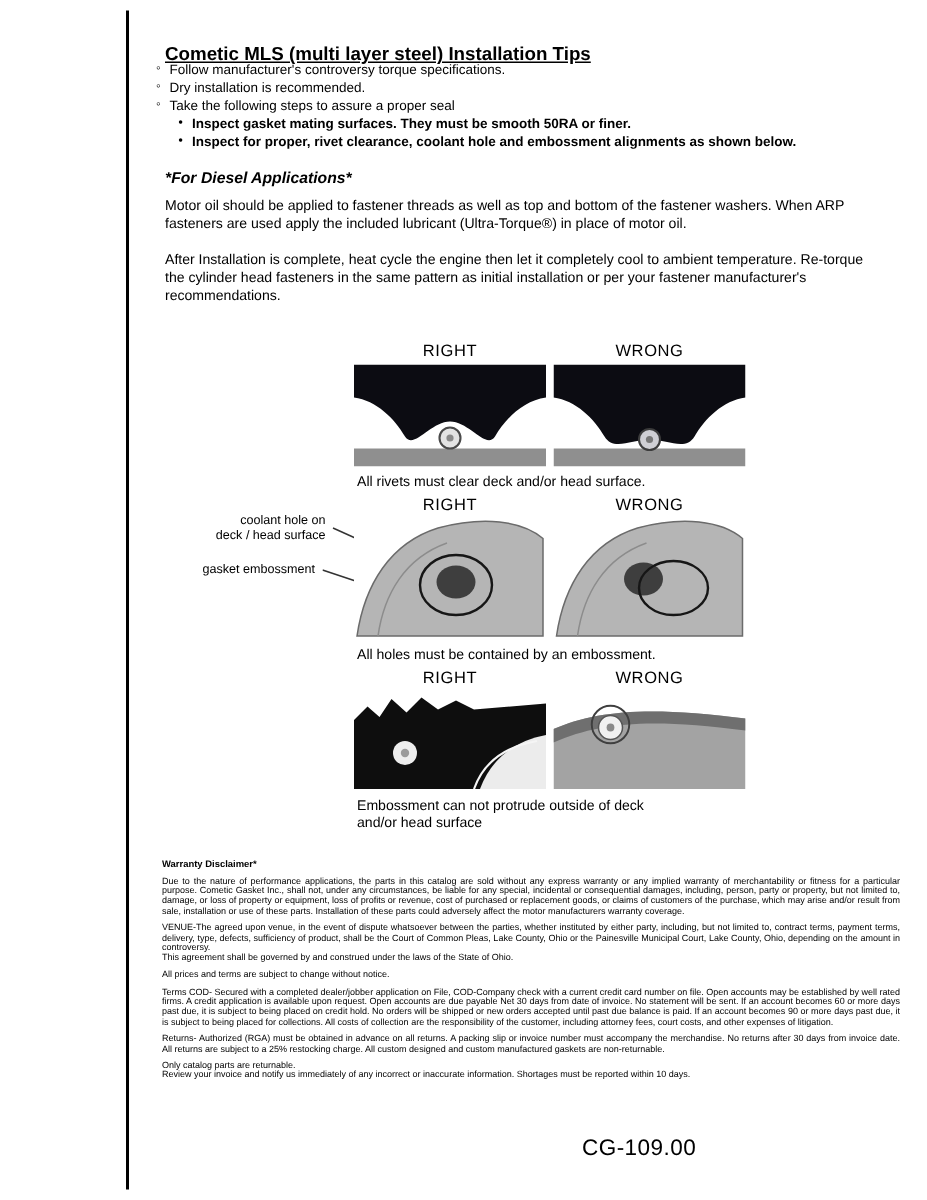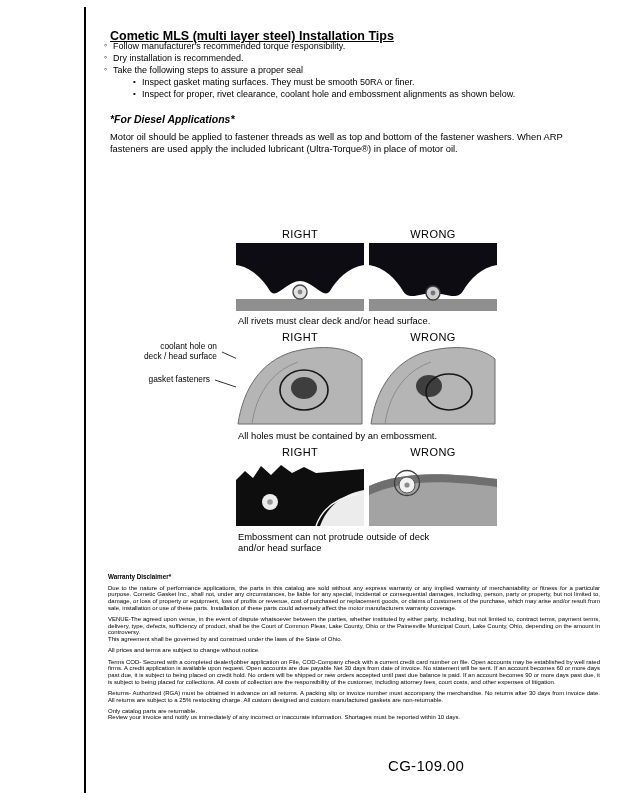--- a/index.html
+++ b/index.html
@@ -3,21 +3,21 @@
 <meta charset="utf-8">
 <style>
   html,body{margin:0;padding:0;background:#ffffff;}
   .page{position:relative;width:618px;height:800px;background:#ffffff;
         font-family:"Liberation Sans",sans-serif;color:#000;overflow:hidden;}
   .abs{position:absolute;}
   .left-rule{left:84px;top:7px;width:2px;height:786px;background:#000;}
   .title{left:110px;top:21px;font-size:12.5px;font-weight:bold;text-decoration:underline;white-space:nowrap;}
   .bullet{left:113px;font-size:9px;white-space:nowrap;}
   .bullet::before{content:"◦";position:absolute;left:-9px;top:-1px;font-size:9px;}
-  .subbullet{left:142px;font-size:9px;white-space:nowrap;}
+  .subbullet{left:128px;font-size:9px;white-space:nowrap;font-weight:bold;}
   .subbullet::before{content:"•";position:absolute;left:-9px;top:0;font-size:8px;}
   .heading{left:110px;font-size:10.5px;font-weight:bold;white-space:nowrap;font-style:italic;}
   .para{left:110px;width:478px;font-size:9.4px;line-height:12px;}
   .note{left:110px;font-size:9.4px;white-space:nowrap;}
   .dlabel{width:128px;text-align:center;font-size:11px;letter-spacing:.4px;}
   .dimg{width:128px;}
   .dimg svg{display:block;}
   .caption{left:238px;font-size:9.4px;white-space:nowrap;}
   .ann{font-size:8.4px;text-align:right;line-height:10px;}
   .legal{left:108px;top:574px;width:492px;font-size:6px;line-height:6.7px;text-align:justify;}
@@ -28,28 +28,29 @@
 </style>
 </head>
 <body>
 
 <div class="page">
 
   <div class="left-rule abs"></div>
 
   <h1 class="title abs">Cometic MLS (multi layer steel) Installation Tips</h1>
 
-  <div class="bullet abs" style="top:41px">Follow manufacturer's recommended torque responsibility.</div>
+  <div class="bullet abs" style="top:41px">Follow manufacturer's controversy torque specifications.</div>
   <div class="bullet abs" style="top:53px">Dry installation is recommended.</div>
   <div class="bullet abs" style="top:65px">Take the following steps to assure a proper seal</div>
   <div class="subbullet abs" style="top:77px">Inspect gasket mating surfaces.  They must be smooth 50RA or finer.</div>
   <div class="subbullet abs" style="top:89px">Inspect for proper, rivet clearance, coolant hole and embossment alignments as shown below.</div>
 
   <div class="heading abs" style="top:113px">*For Diesel Applications*</div>
   <div class="para abs" style="top:131px">Motor oil should be applied to fastener threads as well as top and bottom of the fastener washers. When ARP fasteners are used apply the included lubricant (Ultra-Torque®) in place of motor oil.</div>
+  <div class="para abs" style="top:167px">After Installation is complete, heat cycle the engine then let it completely cool to ambient temperature. Re-torque the cylinder head fasteners in the same pattern as initial installation or per your fastener manufacturer's recommendations.</div>
 
   <div class="dlabel abs" style="left:236px;top:228px">RIGHT</div>
   <div class="dlabel abs" style="left:369px;top:228px">WRONG</div>
 
   <div class="dimg abs" style="left:236px;top:243px;height:68px">
     <svg width="128" height="68" viewBox="0 0 128 68" aria-hidden="true">
       <rect width="128" height="68" fill="#ffffff"></rect>
       <rect y="56" width="128" height="12" fill="#8f8f8f"></rect>
       <path d="M0,0 H128 V22 C113,24 101,36 94,48 C88,57 77,38 64,38 C51,38 40,57 34,48 C27,36 15,24 0,22 Z" fill="#0c0c12"></path>
       <circle cx="64" cy="49" r="7" fill="#e3e3e3" stroke="#4a4a4a" stroke-width="1.4"></circle>
@@ -67,21 +68,21 @@
   </div>
   <div class="caption abs" style="top:315px">All rivets must clear deck and/or head surface.</div>
 
   <div class="dlabel abs" style="left:236px;top:331px">RIGHT</div>
   <div class="dlabel abs" style="left:369px;top:331px">WRONG</div>
 
   <div class="ann abs" style="left:105px;top:341px;width:112px">
     <div>coolant hole on</div>
     <div>deck / head surface</div>
   </div>
-  <div class="ann abs" style="left:105px;top:374px;width:105px">gasket fasteners</div>
+  <div class="ann abs" style="left:105px;top:374px;width:105px">gasket embossment</div>
 
   <svg class="abs" style="left:215px;top:346px" width="95" height="60" viewBox="0 0 95 60" aria-hidden="true">
     <line x1="7" y1="6" x2="89" y2="43" stroke="#333" stroke-width="1"></line>
     <line x1="0" y1="34" x2="69" y2="57" stroke="#333" stroke-width="1"></line>
   </svg>
 
   <div class="dimg abs" style="left:236px;top:344px;height:82px">
     <svg width="128" height="82" viewBox="0 0 128 82" aria-hidden="true">
       <rect width="128" height="82" fill="#ffffff"></rect>
       <path d="M2,80 C7,46 24,18 56,8 C86,0 112,3 126,15 L126,80 Z" fill="#b5b5b5" stroke="#6b6b6b" stroke-width="1"></path>

